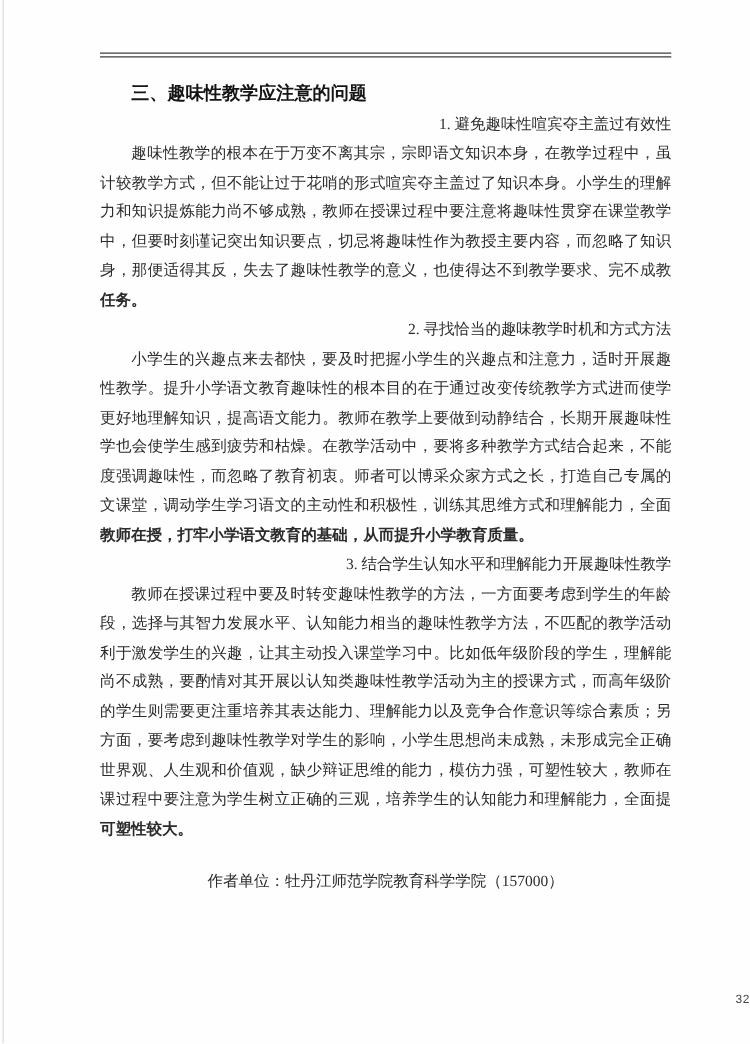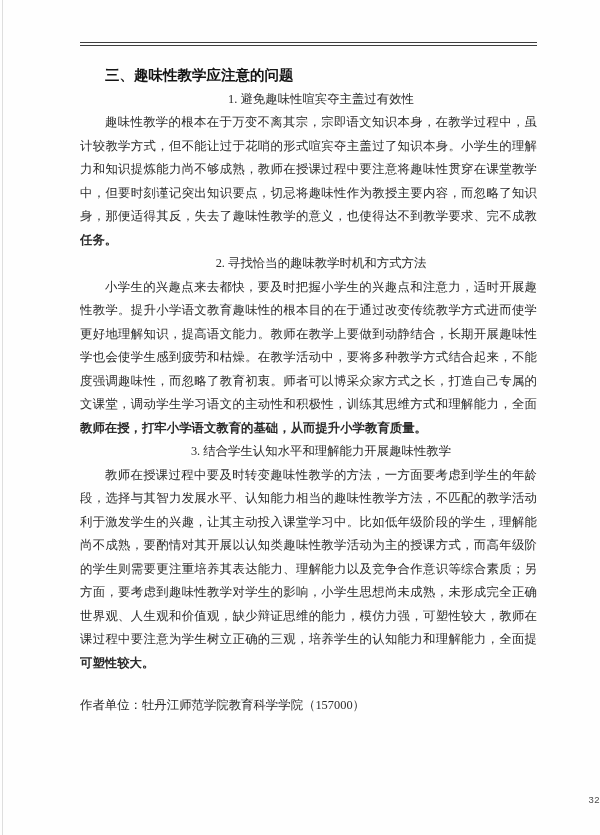--- a/index.html
+++ b/index.html
@@ -60,31 +60,31 @@
   .line.indent { text-indent: 25px; }
   .doc-heading {
     font-weight: bold;
     font-size: 14.5px;
     color: #141414;
     text-indent: 25px;
     text-align: left;
   }
   .subheading {
     text-indent: 25px;
-    text-align: center;
+    text-align: right;
   }
   .author {
     position: absolute;
     left: 80px;
     top: 694px;
     width: 457px;
     height: 23.5px;
     line-height: 23.5px;
     font-size: 12.4px;
-    text-align: left;
+    text-align: center;
     color: #2b2b2b;
   }
   .page-number {
     position: absolute;
     left: 0;
     top: 794px;
     width: 600px;
     text-align: right;
     font-size: 9.5px;
     letter-spacing: 0.5px;

